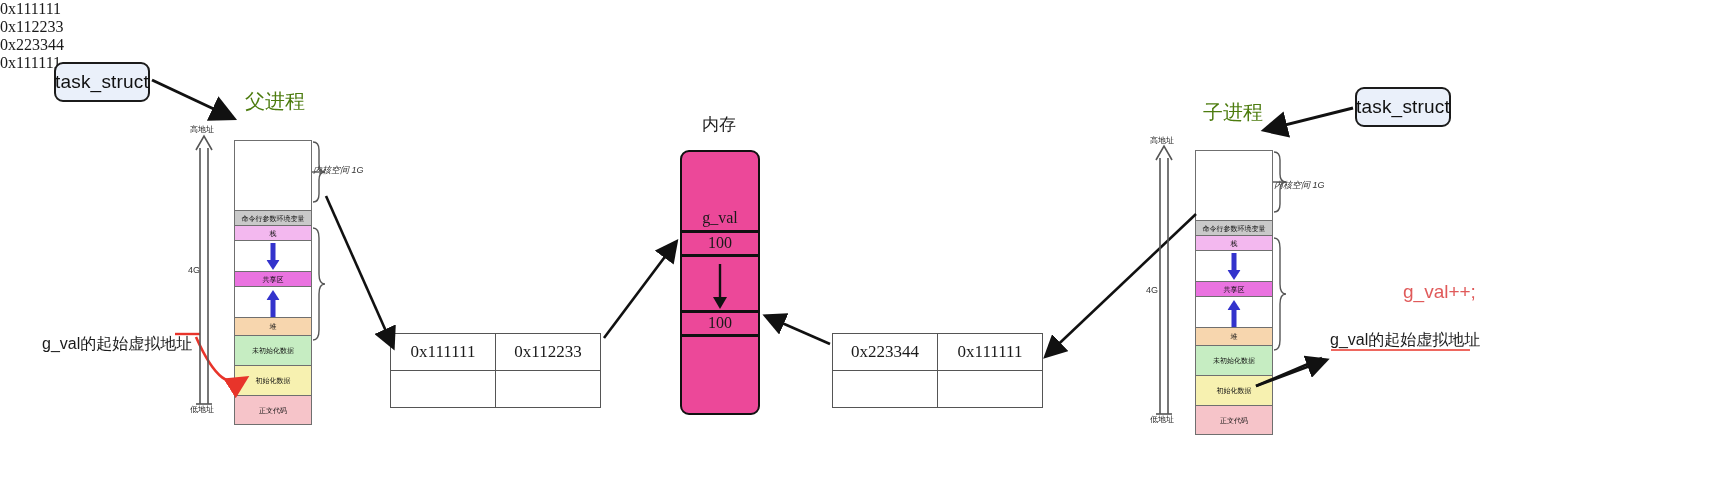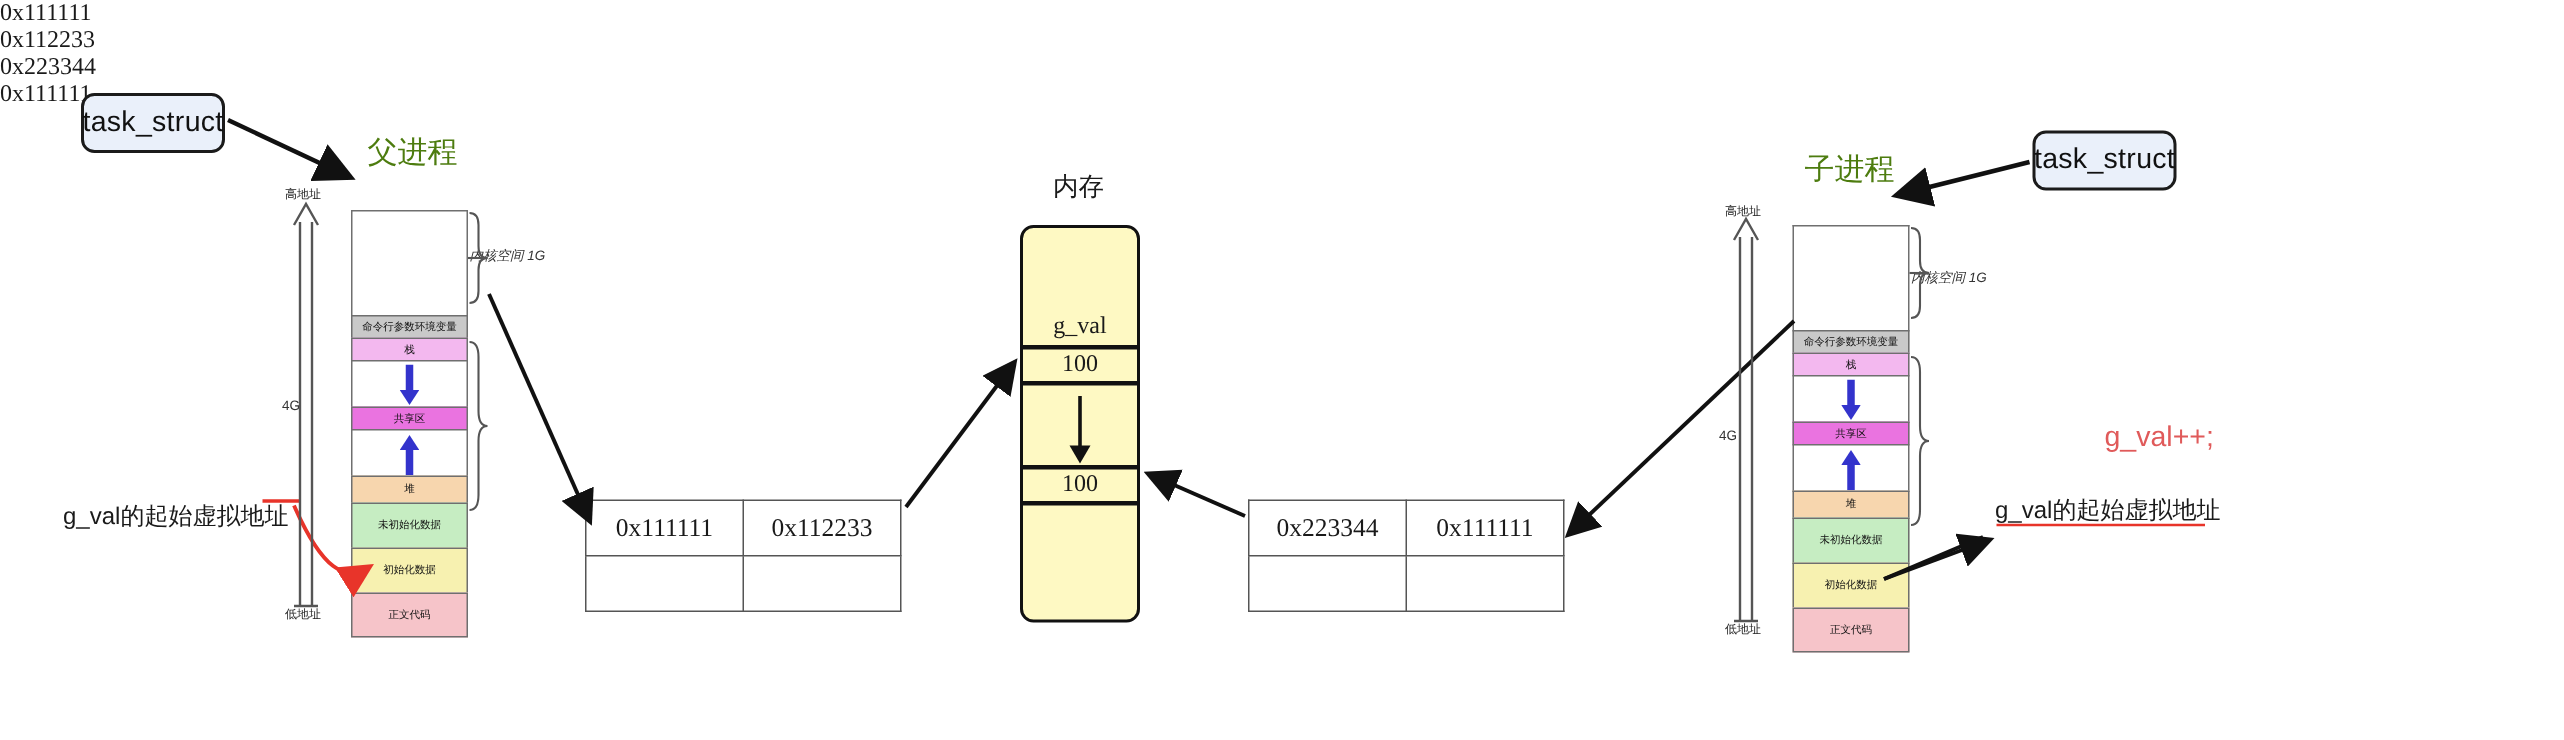--- a/index.html
+++ b/index.html
@@ -71,21 +71,21 @@
     text-align:center;
     font-size:17px;
     color:#1a1a1a;
     background:#ffffff;
     font-family:"Liberation Serif", serif;
   }
 
   
   .memblk {
     position:absolute;
-    background:#fef9c3;
+    background:#ec4899;
     border:2.5px solid #111;
     border-radius:9px;
   }
   .mem-row {
     position:absolute; left:0; right:0;
     display:flex; align-items:center; justify-content:center;
     font-size:16px; color:#1a1a1a;
     font-family:"Liberation Serif", serif;
   }
   .mem-rule { position:absolute; left:0; right:0; height:2.5px; background:#111; }

